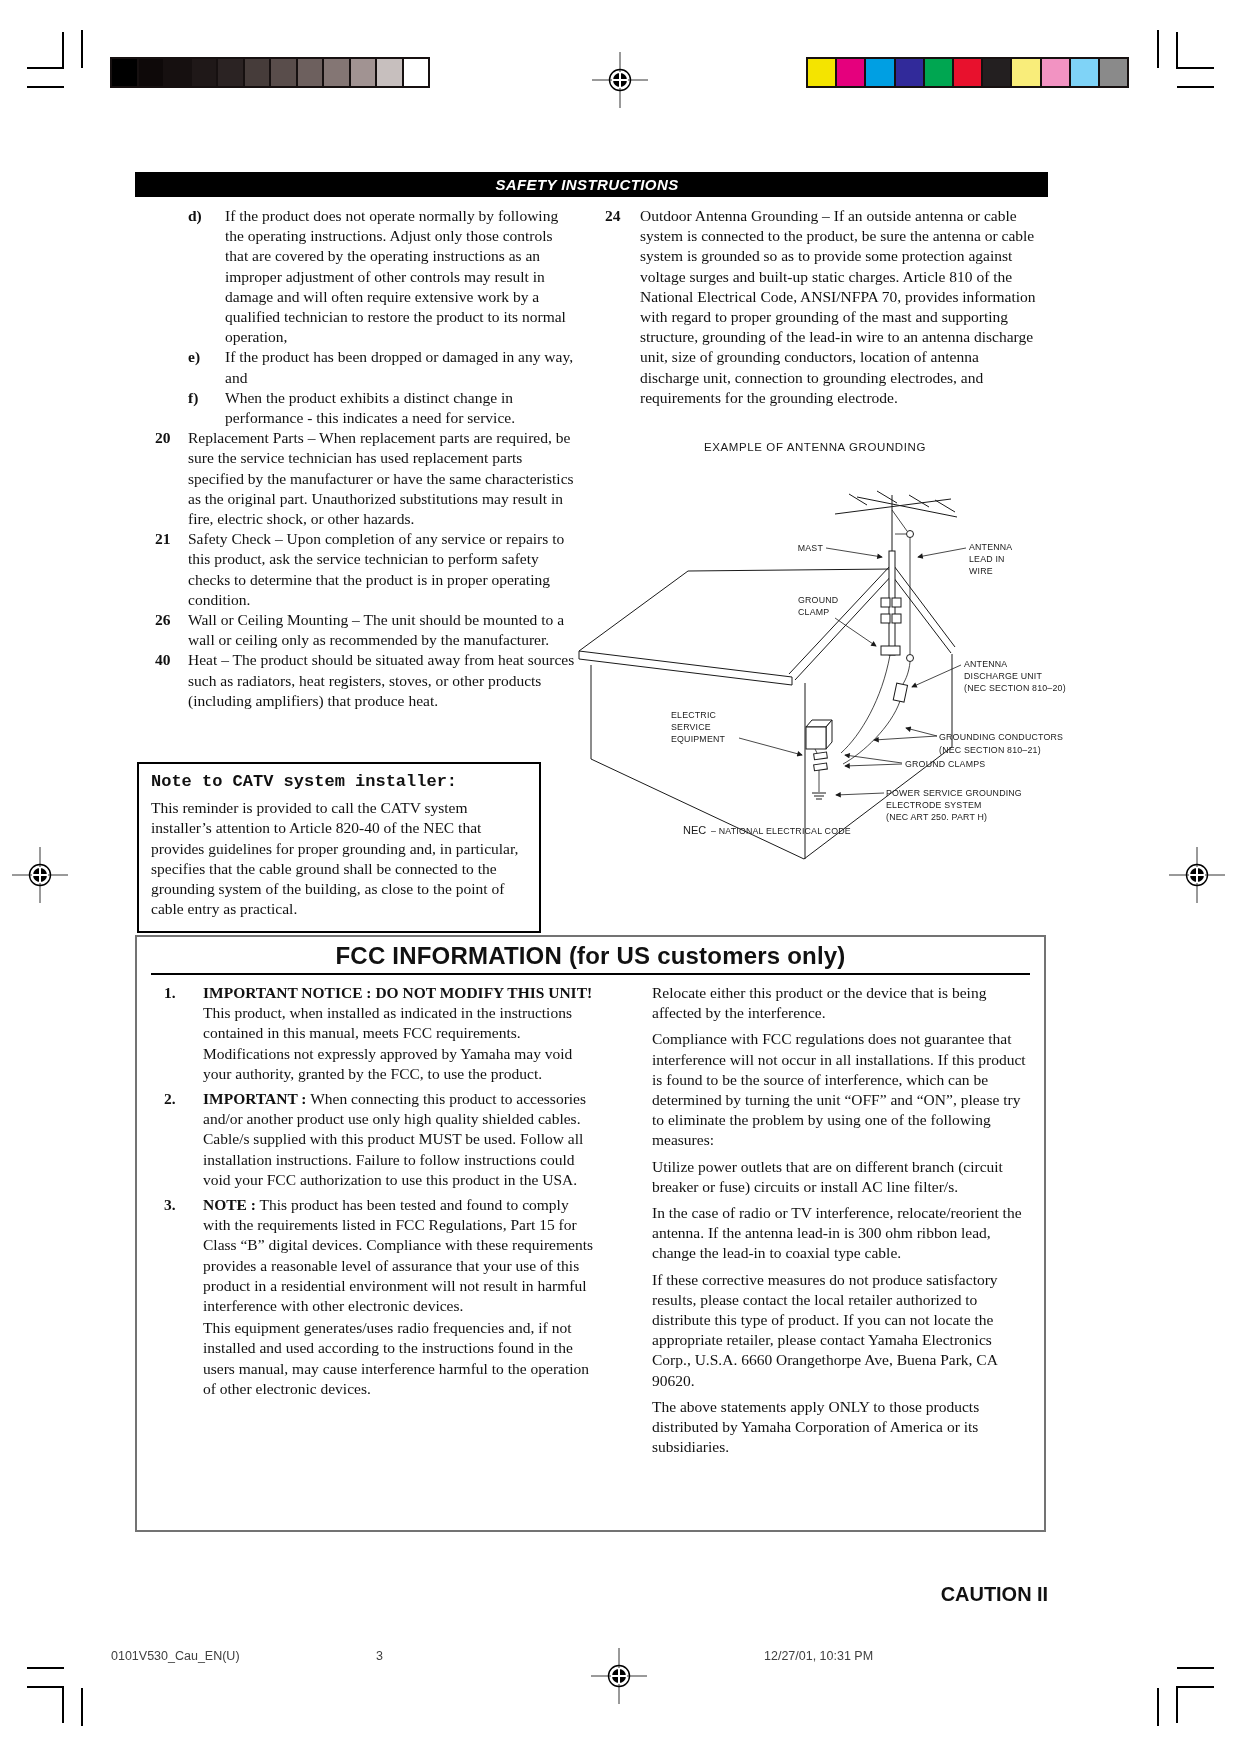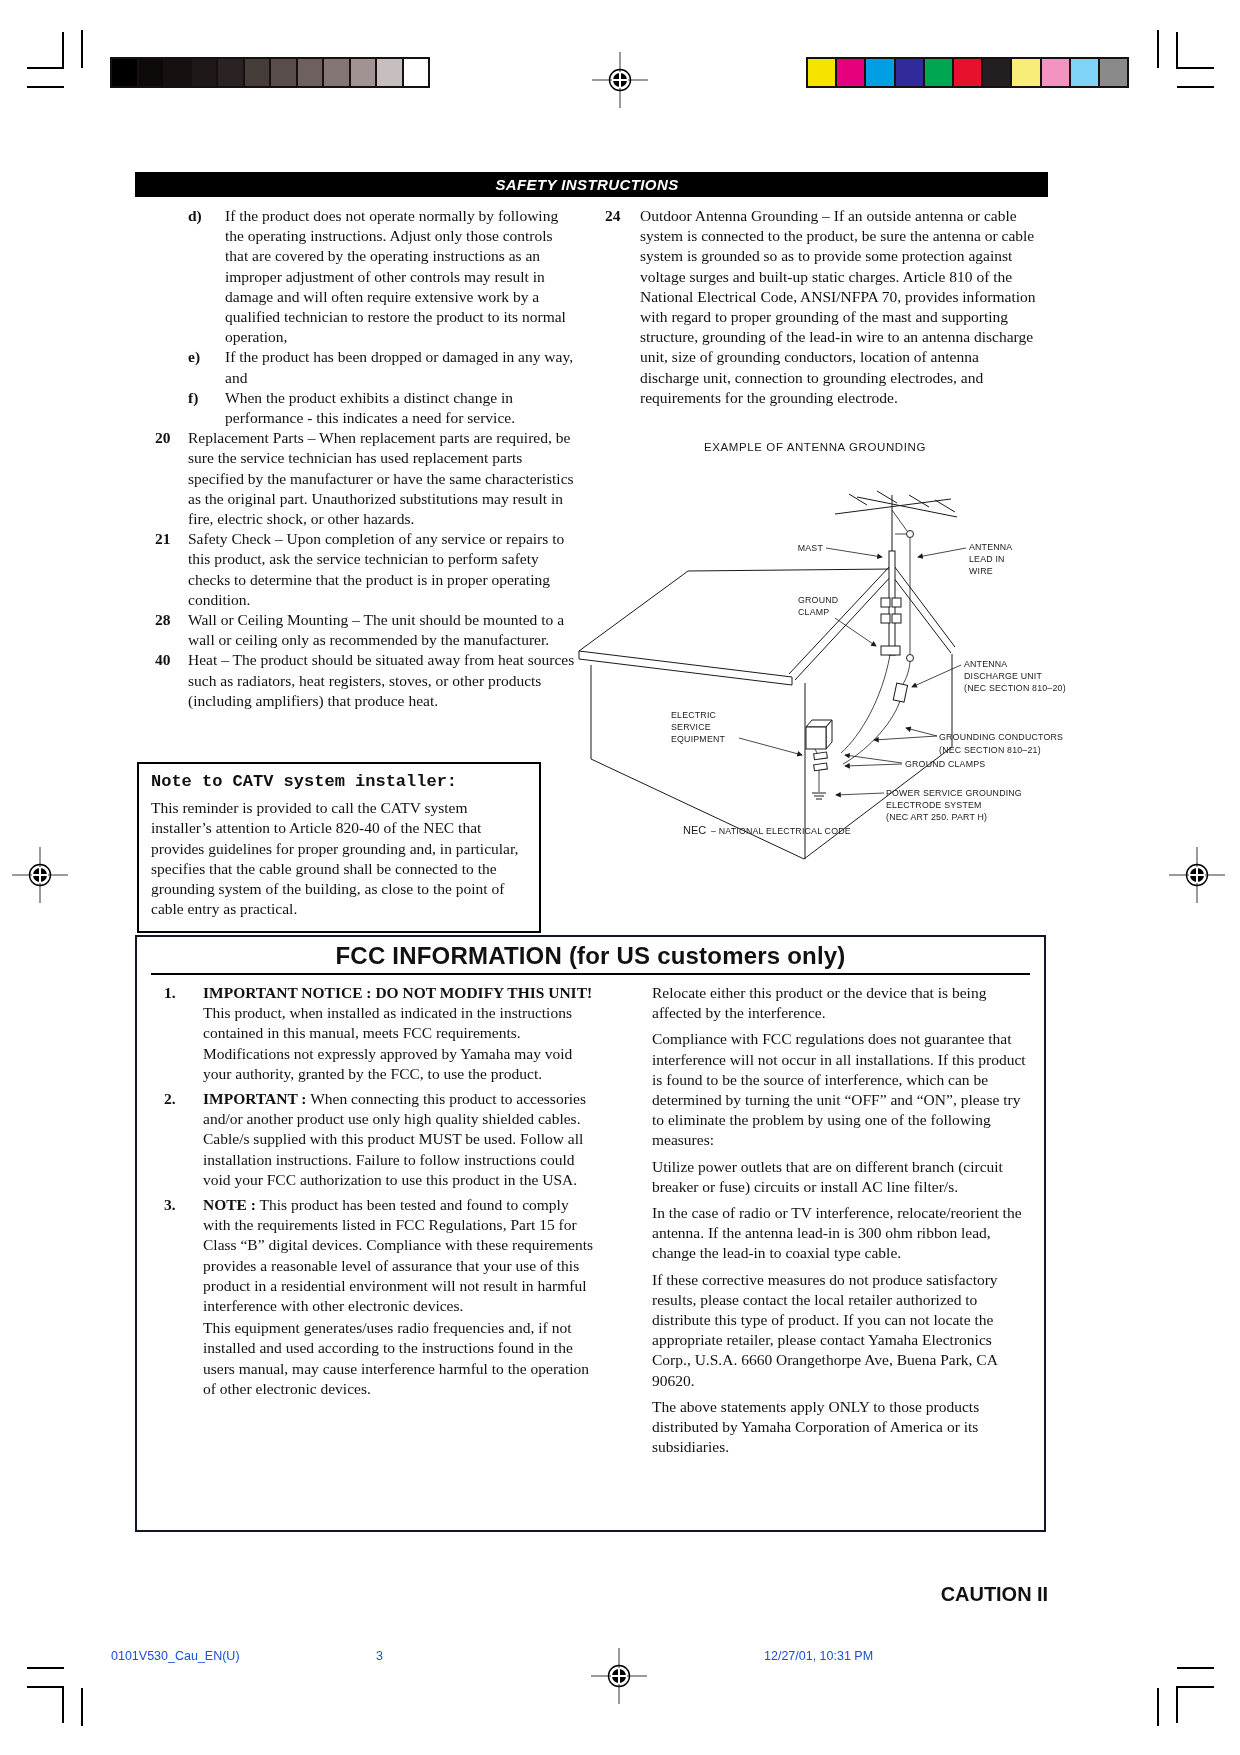--- a/index.html
+++ b/index.html
@@ -41,36 +41,36 @@
   .diagram{position:absolute;left:505px;top:437px;}
   .diagram svg{overflow:visible;}
   .dln{stroke:#1a1a1a;stroke-width:1;fill:none;}
   .dthin{stroke:#1a1a1a;stroke-width:.8;fill:none;}
   .dfill{fill:#fff;stroke:#1a1a1a;stroke-width:1;}
   .dlbl{font-family:"Liberation Sans",sans-serif;font-size:8.8px;fill:#1a1a1a;letter-spacing:.2px;}
   .dttl{font-family:"Liberation Sans",sans-serif;font-size:11.5px;fill:#1a1a1a;letter-spacing:.6px;}
   .dnec{font-family:"Liberation Sans",sans-serif;font-size:11px;fill:#1a1a1a;}
 
   
-  .fcc{position:absolute;left:135px;top:935px;width:911px;height:597px;border:2px solid #0f172a;box-sizing:border-box;}
+  .fcc{position:absolute;left:135px;top:935px;width:911px;height:597px;border:2px solid #737373;box-sizing:border-box;}
   .fcc .ttl{text-align:center;margin-top:9px;font-family:"Liberation Sans",sans-serif;
             font-weight:bold;font-size:24px;letter-spacing:.2px;}
   .fcc .rule{margin:7px 14px 0 14px;border-bottom:2px solid #000;}
   .fcc-left{position:absolute;left:25px;top:46px;width:437px;}
   .fcc-right{position:absolute;left:515px;top:46px;width:382px;}
   .f-item{position:relative;padding-left:41px;margin-bottom:5px;}
   .f-item > .num{position:absolute;left:2px;top:0;font-weight:bold;}
   .f-item .fh{font-weight:bold;}
   .f-item .p2{margin-top:2px;}
   .fcc-right p{margin:0 0 6px 0;}
 
   
   .caution{position:absolute;right:192px;top:1582px;font-family:"Liberation Sans",sans-serif;
            font-weight:bold;font-size:21px;transform:scaleX(.95);transform-origin:right;}
-  .foot{position:absolute;top:1649px;font-family:"Liberation Sans",sans-serif;font-size:12.5px;color:#1d4ed8;}
+  .foot{position:absolute;top:1649px;font-family:"Liberation Sans",sans-serif;font-size:12.5px;color:#404040;}
 </style>
 </head>
 <body>
 
 <div class="page">
 
   <div class="calbar" style="left:110px;top:57px;width:320px;height:31px;">
     <div class="sw" style="background: rgb(0, 0, 0);"></div>
     <div class="sw" style="background: rgb(14, 9, 9);"></div>
     <div class="sw" style="background: rgb(22, 16, 16);"></div>
@@ -175,21 +175,21 @@
     </div>
     <div class="s-item numbered">
       <span class="num">20</span>
       <span>Replacement Parts – When replacement parts are required, be sure the service technician has used replacement parts specified by the manufacturer or have the same characteristics as the original part. Unauthorized substitutions may result in fire, electric shock, or other hazards.</span>
     </div>
     <div class="s-item numbered">
       <span class="num">21</span>
       <span>Safety Check – Upon completion of any service or repairs to this product, ask the service technician to perform safety checks to determine that the product is in proper operating condition.</span>
     </div>
     <div class="s-item numbered">
-      <span class="num">28</span>
+      <span class="num">26</span>
       <span>Wall or Ceiling Mounting – The unit should be mounted to a wall or ceiling only as recommended by the manufacturer.</span>
     </div>
     <div class="s-item numbered">
       <span class="num">40</span>
       <span>Heat – The product should be situated away from heat sources such as radiators, heat registers, stoves, or other products (including amplifiers) that produce heat.</span>
     </div>
   </div>
 
   <div class="catv bodytxt">
     <h3>Note to CATV system installer:</h3>

